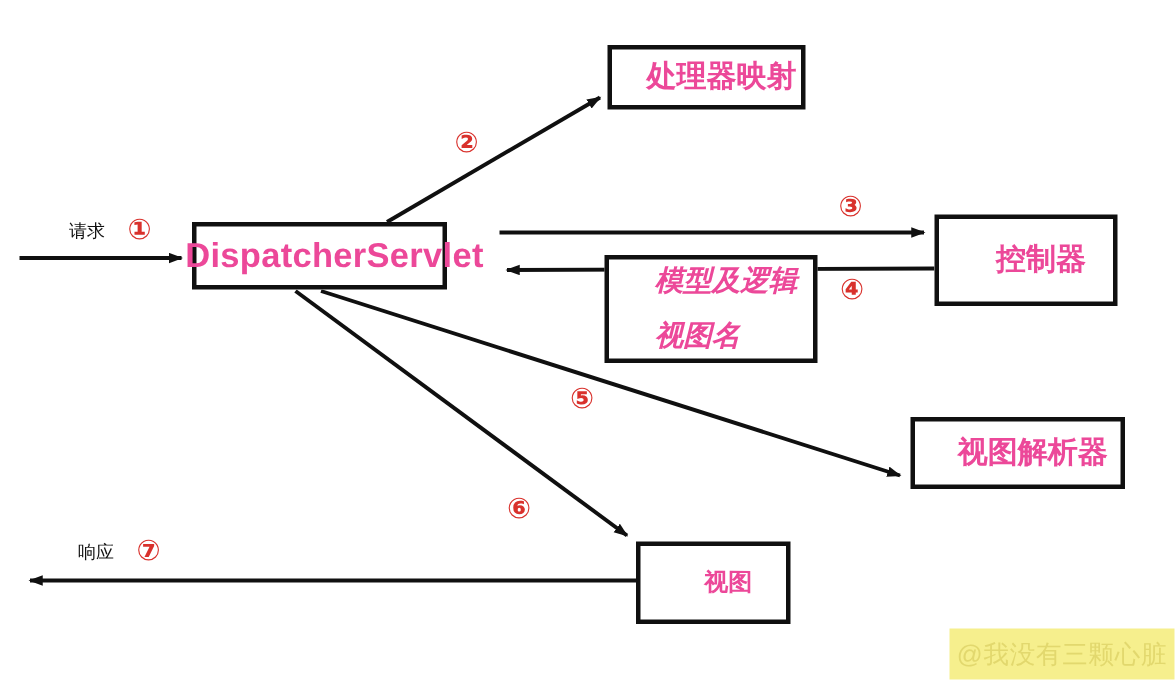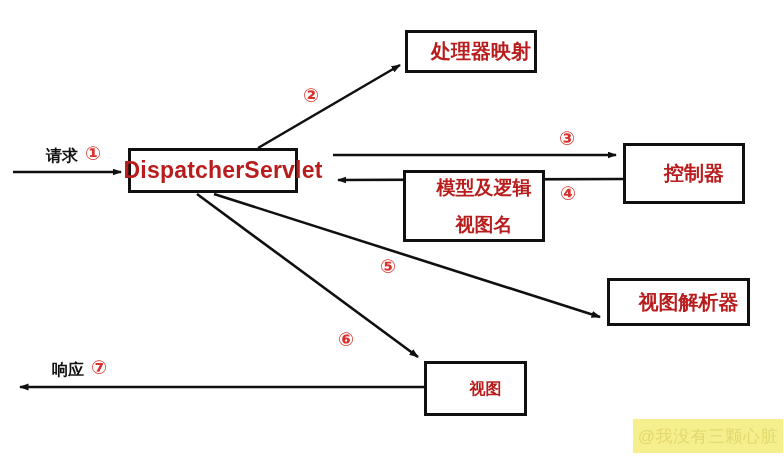--- a/index.html
+++ b/index.html
@@ -15,36 +15,36 @@
     width:784px;height:457px;
     background:#ffffff;
     overflow:hidden;
     font-family:"Liberation Sans","DejaVu Sans",sans-serif;
   }
   .arrow-layer{position:absolute;inset:0;z-index:1;}
   .node{
     position:absolute;z-index:2;
     border:3px solid var(--line);
     background:#ffffff;
-    color:#b91c1c;
+    color:#ec4899;
     display:flex;align-items:center;justify-content:center;
     font-weight:700;
-    text-align:center;
+    text-align:left;
     line-height:1.25;
     padding-left:20px;
   }
   .node-dispatcher{left:128px;top:148px;width:170px;height:45px;font-size:23px;letter-spacing:.2px;}
   .node-handler{left:405px;top:30px;width:132px;height:43px;font-size:20px;}
   .node-controller{left:623px;top:143px;width:122px;height:61px;font-size:20px;}
-  .node-modelview{left:403px;top:170px;width:142px;height:72px;font-size:19px;white-space:pre-line;line-height:1.95;}
+  .node-modelview{left:403px;top:170px;width:142px;height:72px;font-size:19px;white-space:pre-line;line-height:1.95;font-style:italic;}
   .node-resolver{left:607px;top:278px;width:143px;height:48px;font-size:20px;}
   .node-view{left:424px;top:361px;width:103px;height:55px;font-size:16px;}
   .edge-text{
     position:absolute;z-index:3;
-    font-weight:700;font-size:16px;color:#111;
+    font-weight:400;font-size:12px;color:#111;
   }
   .step-num{
     position:absolute;z-index:3;
     color:var(--step);
     font-family:"DejaVu Sans",sans-serif;
     font-size:19px;font-weight:600;line-height:1;
   }
   .lbl-request{left:46px;top:146px;}
   .lbl-response{left:52px;top:360px;text-align:center;}
   .step-1{left:85px;top:144px;}

